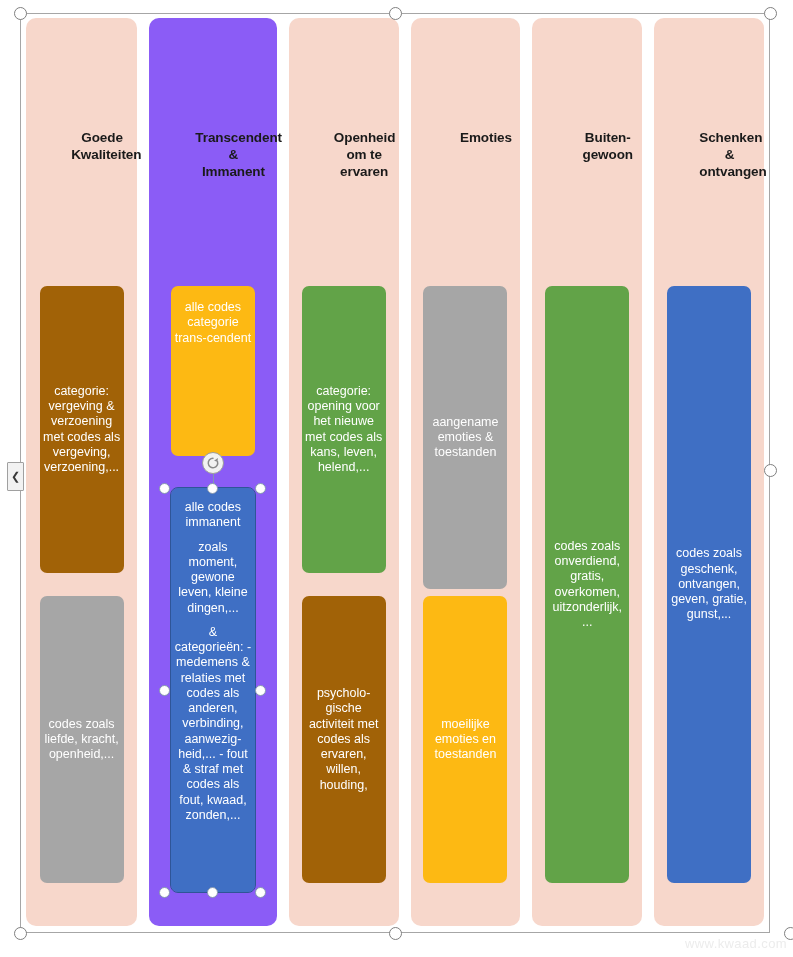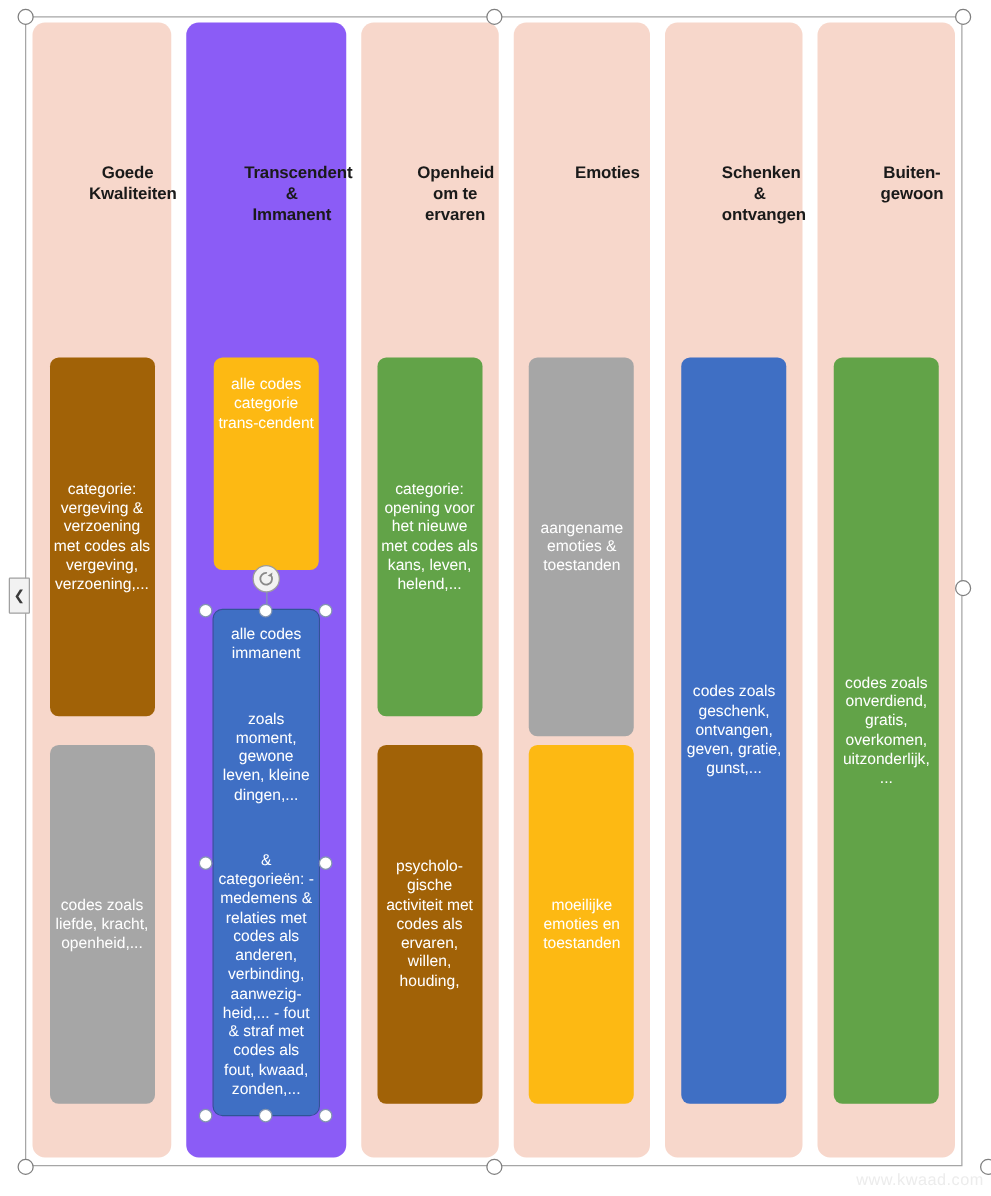--- a/index.html
+++ b/index.html
@@ -47,21 +47,20 @@
     left:50%;transform:translateX(-50%);
     width:84px;
     border-radius:7px;
     color:#ffffff;
     display:flex;flex-direction:column;justify-content:center;align-items:center;
     text-align:center;
     font-size:12.5px;
     line-height:1.22;
     box-sizing:border-box;
     padding:6px 3px;
-    gap:28px;
   }
   .node p{margin:0;}
   .node p + p{margin-top:9px;}
   .node.align-top{justify-content:flex-start;}
 
   .c-orange{background:#a16207;}
   .c-grey{background:#a6a6a6;}
   .c-green{background:#62a348;}
   .c-yellow{background:#fdb913;}
   .c-blue{background:#3f6fc4;}
@@ -167,30 +166,30 @@
     <div class="band-title">Emoties</div>
     <div class="node c-grey" style="top:268px;height:303px;">
       <p>aangename emoties &amp; toestanden</p>
     </div>
     <div class="node c-yellow" style="top:578px;height:287px;">
       <p>moeilijke emoties en toestanden</p>
     </div>
   </div>
 
   <div class="band">
-    <div class="band-title">Schenken &amp; ontvangen</div>
-    <div class="node c-blue" style="top:268px;height:597px;">
-      <p>codes zoals geschenk, ontvangen, geven, gratie, gunst,...</p>
+    <div class="band-title">Buiten-gewoon</div>
+    <div class="node c-green" style="top:268px;height:597px;">
+      <p>codes zoals onverdiend, gratis, overkomen, uitzonderlijk, ...</p>
     </div>
   </div>
 
   <div class="band">
-    <div class="band-title">Buiten-gewoon</div>
-    <div class="node c-green" style="top:268px;height:597px;">
-      <p>codes zoals onverdiend, gratis, overkomen, uitzonderlijk, ...</p>
+    <div class="band-title">Schenken &amp; ontvangen</div>
+    <div class="node c-blue" style="top:268px;height:597px;">
+      <p>codes zoals geschenk, ontvangen, geven, gratie, gunst,...</p>
     </div>
   </div>
 
 </div>
 
 <div id="pane-toggle">
   <span>❮</span>
 </div>
 
 <div id="watermark">www.kwaad.com</div>

